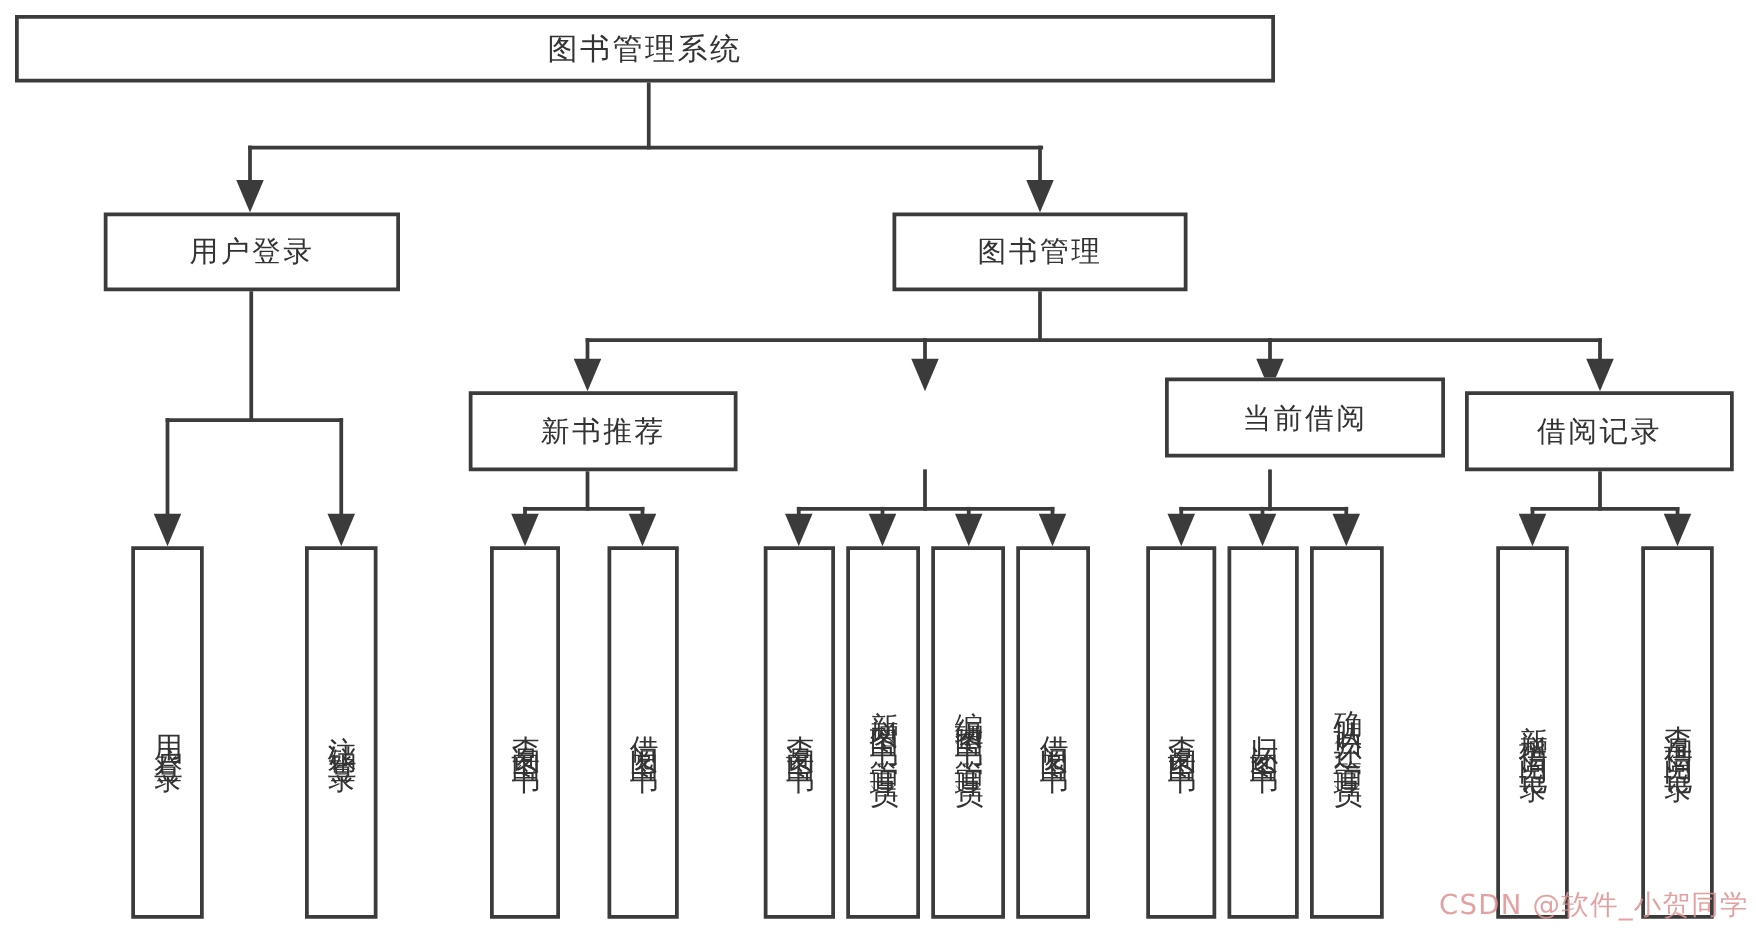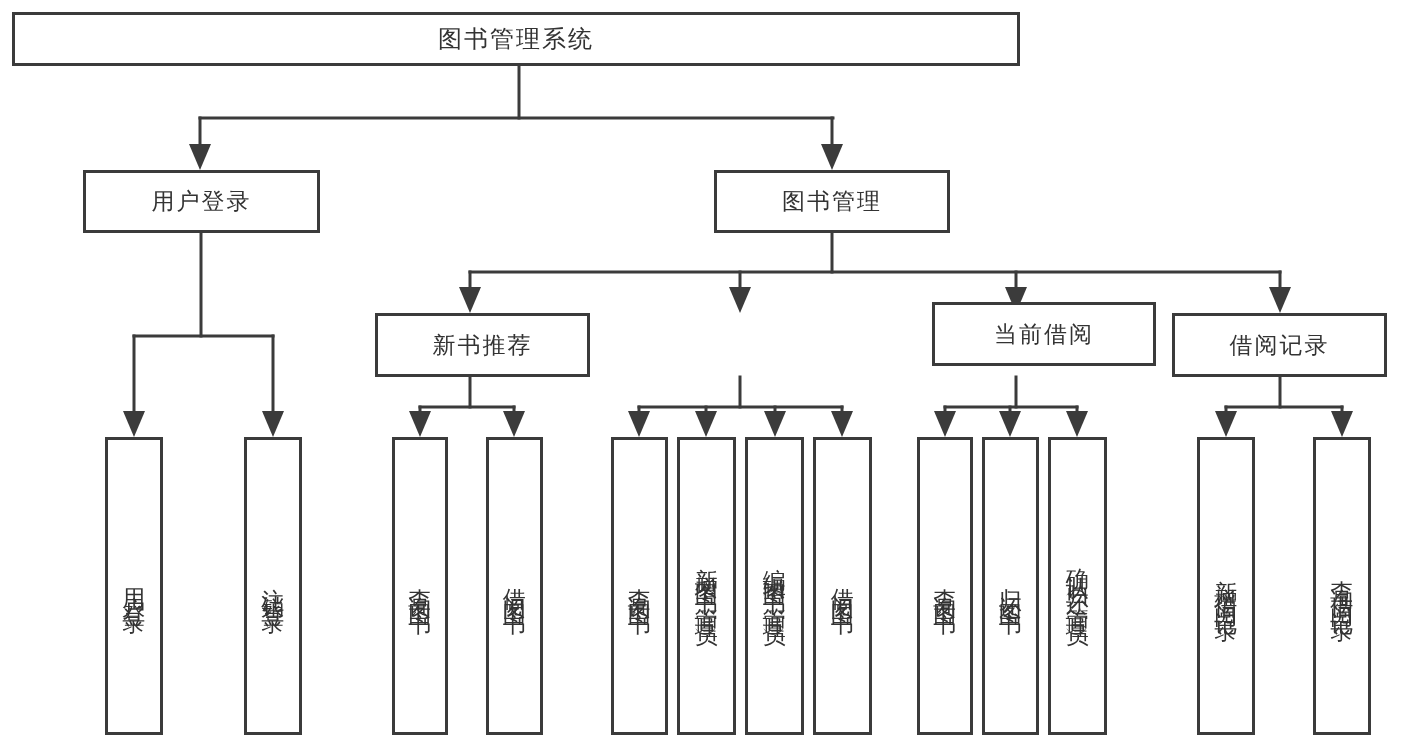--- a/index.html
+++ b/index.html
@@ -186,14 +186,15 @@
     <span>确认归还（管理员）</span>
   </div>
 
   <div class="box leaf" style="left:1197px; top:437px; width:58px; height:298px;">
     <span>新增借阅记录</span>
   </div>
   <div class="box leaf" style="left:1313px; top:437px; width:58px; height:298px;">
     <span>查询借阅记录</span>
   </div>
 
+  <div class="watermark">CSDN @软件_小贺同学</div>
 
 </div>
 
 </body></html>

